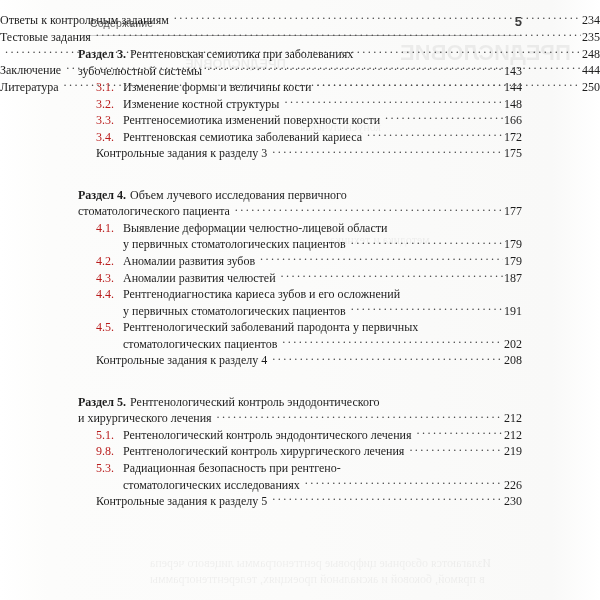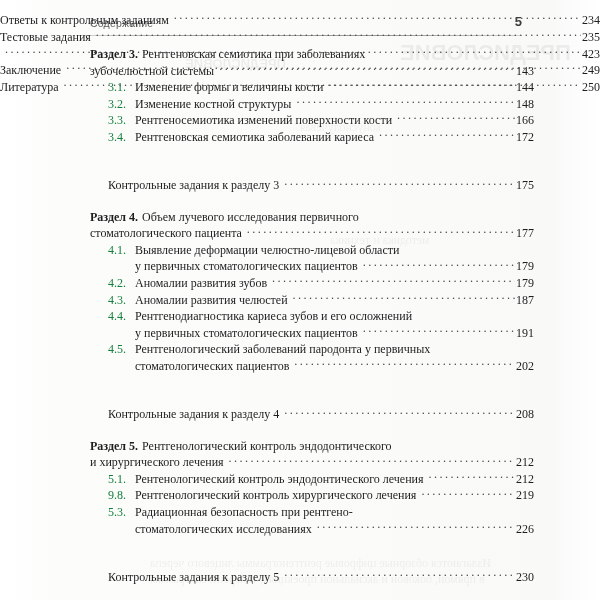--- a/index.html
+++ b/index.html
@@ -98,21 +98,21 @@
     left: 78px;
     top: 35px;
     width: 444px;
     height: 1px;
     background: linear-gradient(90deg, #d8d8d8 0%, #a8a8a8 18%, #9a9a9a 70%, #cfcfcf 100%);
   }
 
   
   #toc {
     position: absolute;
-    left: 90px;
+    left: 78px;
     top: 46px;
     width: 444px;
   }
 
   .entry {
     position: relative;
     font-size: 12px;
     color: #1d1d1d;
     line-height: 16.55px;
   }
@@ -121,21 +121,21 @@
   .line {
     display: flex;
     align-items: baseline;
     white-space: nowrap;
   }
 
   
   .num {
     flex: 0 0 auto;
     width: 27px;
-    color: #15803d;
+    color: #b91c1c;
   }
 
   
   .txt {
     flex: 0 0 auto;
     color: #1d1d1d;
   }
 
   
   .leader {
@@ -160,33 +160,33 @@
     flex: 0 0 auto;
     text-align: right;
     color: #1d1d1d;
     font-variant-numeric: tabular-nums;
     font-family: Liberation Serif, serif;
   }
 
   
 
   
-  .entry.section { margin-top: 15px; }
+  .entry.section { margin-top: 25px; }
   .entry.section .line { padding-left: 0; }
   .entry.section .seclabel { font-weight: 700; margin-right: 4px; }
 
   
   .entry.section.first { margin-top: 0; }
 
   
   .entry.sub .line { padding-left: 18px; }
   .entry.sub .line.cont { padding-left: 45px; justify-content: center; }
 
   
-  .entry.control .line { padding-left: 18px; margin-top: 32px; }
+  .entry.control .line { padding-left: 18px; }
 
   
   #backmatter { margin-top: 12px; }
   .entry.back .line { padding-left: 0; }
   .entry.back { line-height: 16.8px; }
 
   
   .entry.sub + .entry.sub,
   .entry.sub + .entry.control { margin-top: 0; }
 </style>
@@ -390,28 +390,28 @@
         <div class="entry back">
           <div class="line">
             <span class="txt">Тестовые задания</span>
             <span class="leader"></span>
             <span class="folio">235</span>
           </div>
         </div>
         <div class="entry back">
           <div class="line">
             <span class="leader"></span>
-            <span class="folio">423</span>
+            <span class="folio">248</span>
           </div>
         </div>
         <div class="entry back">
           <div class="line">
             <span class="txt">Заключение</span>
             <span class="leader"></span>
-            <span class="folio">249</span>
+            <span class="folio">444</span>
           </div>
         </div>
         <div class="entry back">
           <div class="line">
             <span class="txt">Литература</span>
             <span class="leader"></span>
             <span class="folio">250</span>
           </div>
         </div>
       </div>

